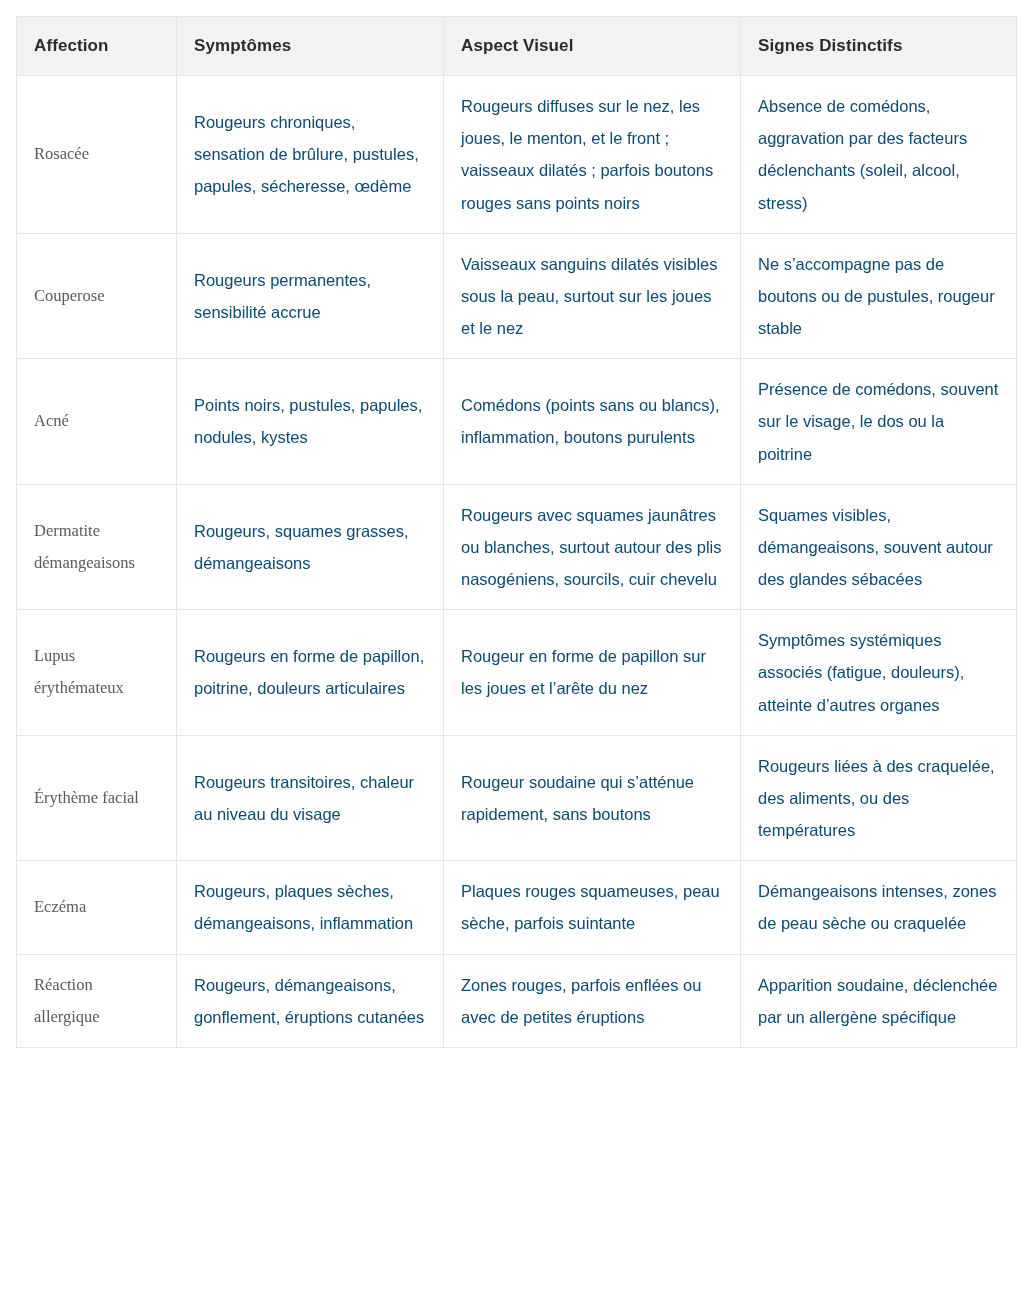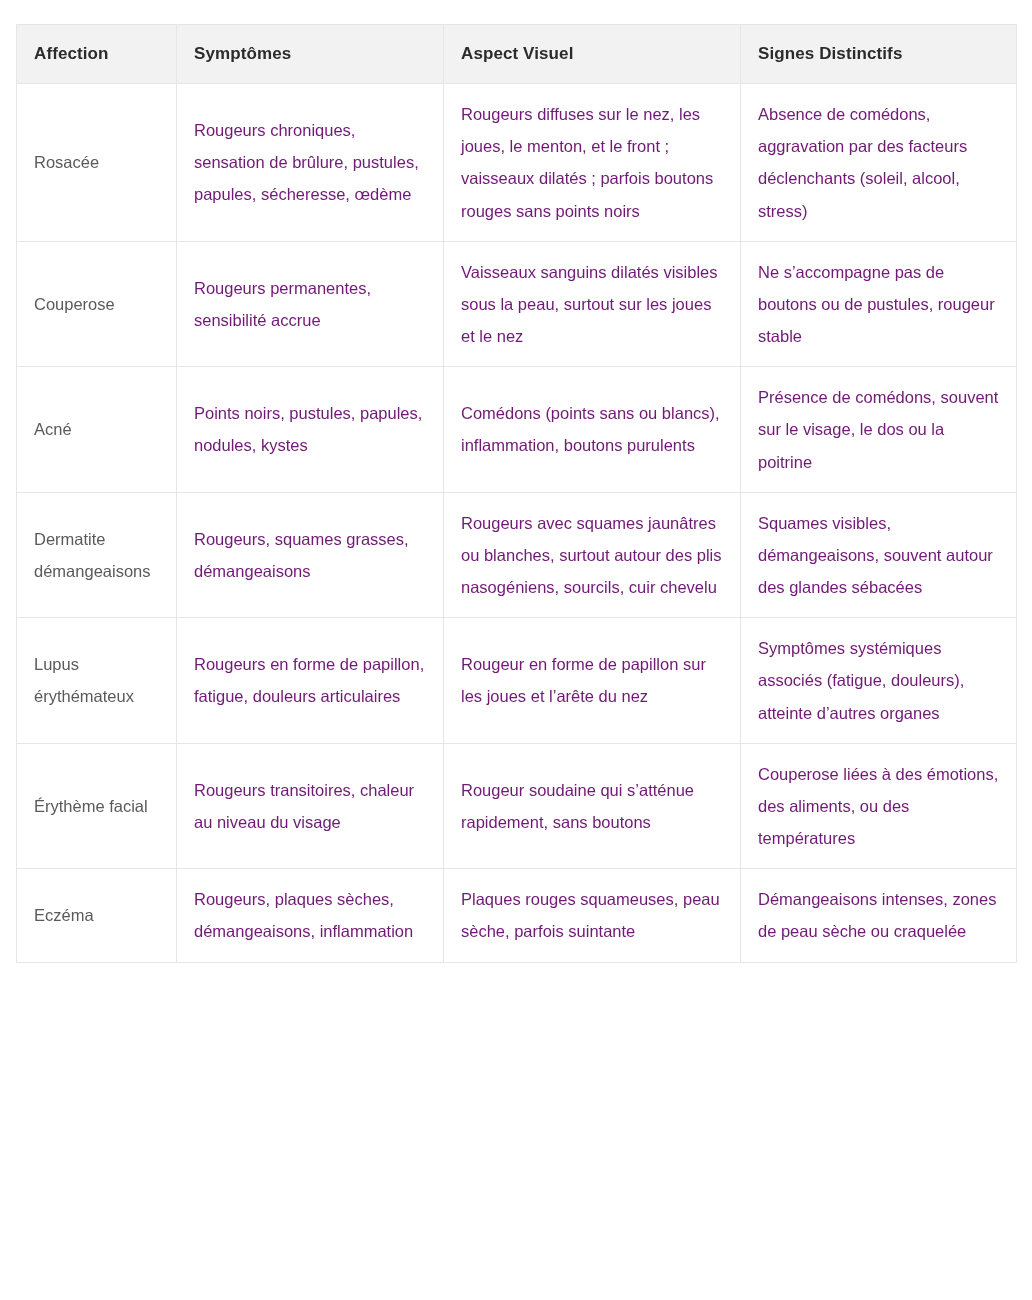--- a/index.html
+++ b/index.html
@@ -10,21 +10,21 @@
   body {
     width: 1032px;
     height: 1300px;
     font-family: "Liberation Sans", sans-serif;
     -webkit-font-smoothing: antialiased;
   }
   .page {
     box-sizing: border-box;
     width: 924px;
     height: 1300px;
-    padding: 24px 16px 0 16px;
+    padding: 16px 16px 0 16px;
     background: #ffffff;
   }
   table.comparison-table {
     width: 1000px;
     border-collapse: collapse;
     table-layout: fixed;
     background: #ffffff;
     border: 1px solid #e6e6e6;
   }
   table.comparison-table col.c1 { width: 160px; }
@@ -47,25 +47,26 @@
     line-height: 1.3;
     height: 24px;
   }
   tbody td {
     border: 1px solid #e6e6e6;
     vertical-align: middle;
     text-align: left;
     padding: 14px 17px 14px 17px;
     font-size: 16.5px;
     font-weight: normal;
-    color: #701a75;
+    color: #0c4a6e;
     line-height: 1.95;
   }
   tbody td.affection-cell {
     color: #5a5a5a;
+    font-family: Liberation Serif, serif;
   }
 </style>
 </head>
 <body>
 
 <div class="page">
   <table class="comparison-table">
     <colgroup>
       <col class="c1">
         <col class="c2">
@@ -100,31 +101,37 @@
         <td>Présence de comédons, souvent sur le visage, le dos ou la poitrine</td>
       </tr>
       <tr>
         <td class="affection-cell">Dermatite démangeaisons</td>
         <td>Rougeurs, squames grasses, démangeaisons</td>
         <td>Rougeurs avec squames jaunâtres ou blanches, surtout autour des plis nasogéniens, sourcils, cuir chevelu</td>
         <td>Squames visibles, démangeaisons, souvent autour des glandes sébacées</td>
       </tr>
       <tr>
         <td class="affection-cell">Lupus érythémateux</td>
-        <td>Rougeurs en forme de papillon, fatigue, douleurs articulaires</td>
+        <td>Rougeurs en forme de papillon, poitrine, douleurs articulaires</td>
         <td>Rougeur en forme de papillon sur les joues et l’arête du nez</td>
         <td>Symptômes systémiques associés (fatigue, douleurs), atteinte d’autres organes</td>
       </tr>
       <tr>
         <td class="affection-cell">Érythème facial</td>
         <td>Rougeurs transitoires, chaleur au niveau du visage</td>
         <td>Rougeur soudaine qui s’atténue rapidement, sans boutons</td>
-        <td>Couperose liées à des émotions, des aliments, ou des températures</td>
+        <td>Rougeurs liées à des craquelée, des aliments, ou des températures</td>
       </tr>
       <tr>
         <td class="affection-cell">Eczéma</td>
         <td>Rougeurs, plaques sèches, démangeaisons, inflammation</td>
         <td>Plaques rouges squameuses, peau sèche, parfois suintante</td>
         <td>Démangeaisons intenses, zones de peau sèche ou craquelée</td>
       </tr>
+      <tr>
+        <td class="affection-cell">Réaction allergique</td>
+        <td>Rougeurs, démangeaisons, gonflement, éruptions cutanées</td>
+        <td>Zones rouges, parfois enflées ou avec de petites éruptions</td>
+        <td>Apparition soudaine, déclenchée par un allergène spécifique</td>
+      </tr>
     </tbody>
   </table>
 </div>
 
 </body></html>

